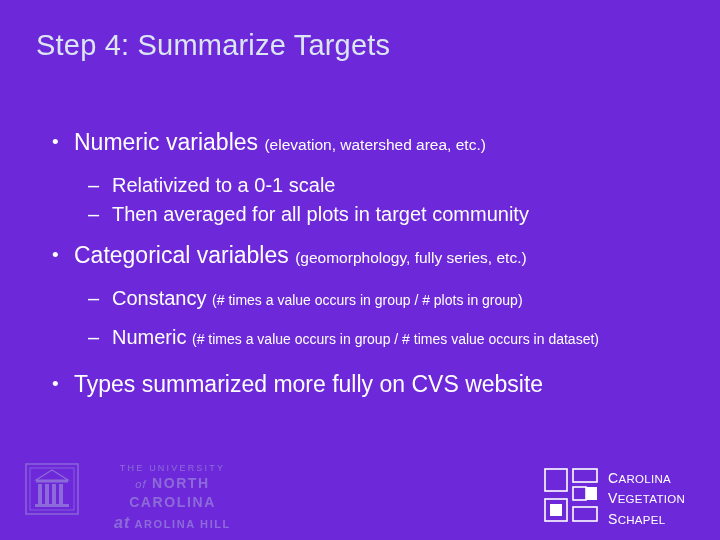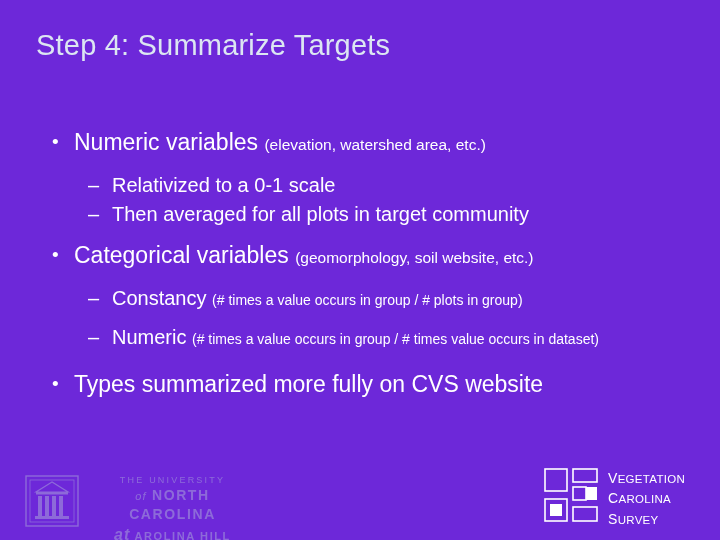--- a/index.html
+++ b/index.html
@@ -73,21 +73,21 @@
     font-size: 14px;
   }
   .gap-sm { height: 10px; }
   .gap-md { height: 14px; }
   .gap-lg { height: 20px; }
 
   
   .unc-logo {
     position: absolute;
     left: 24px;
-    bottom: 4px;
+    bottom: 16px;
     width: 230px;
     height: 72px;
     opacity: 0.42;
   }
   .unc-seal {
     position: absolute;
     left: 0;
     top: 6px;
     width: 56px;
     height: 62px;
@@ -174,21 +174,21 @@
 
     <div class="lvl2">
       <span class="dash">–</span>
       <span>Then averaged for all plots in target community</span>
     </div>
 
     <div class="gap-md"></div>
 
     <div class="lvl1">
       <span class="bullet">•</span>
-      <span>Categorical variables </span><span class="small-note">(geomorphology, soil website, etc.)</span>
+      <span>Categorical variables </span><span class="small-note">(geomorphology, fully series, etc.)</span>
     </div>
 
     <div class="gap-sm"></div>
 
     <div class="lvl2">
       <span class="dash">–</span>
       <span>Constancy </span><span class="tiny-note">(# times a value occurs in group / # plots in group)</span>
     </div>
 
     <div class="gap-sm"></div>
@@ -232,19 +232,19 @@
         <rect x="3" y="3" width="22" height="22"></rect>
         <rect x="3" y="33" width="22" height="22"></rect>
         <rect x="31" y="3" width="24" height="13"></rect>
         <rect x="31" y="21" width="13" height="13"></rect>
         <rect x="31" y="41" width="24" height="14"></rect>
       </g>
       <rect x="44" y="21" width="11" height="13" fill="#ffffff"></rect>
       <rect x="8" y="38" width="12" height="12" fill="#ffffff"></rect>
     </svg>
     <div class="cvs-text">
+      <div><span class="cap">C</span><span>AROLINA</span></div>
       <div><span class="cap">V</span><span>EGETATION</span></div>
-      <div><span class="cap">C</span><span>AROLINA</span></div>
-      <div><span class="cap">S</span><span>URVEY</span></div>
+      <div><span class="cap">S</span><span>CHAPEL</span></div>
     </div>
   </div>
 
 </div>
 
 </body></html>

